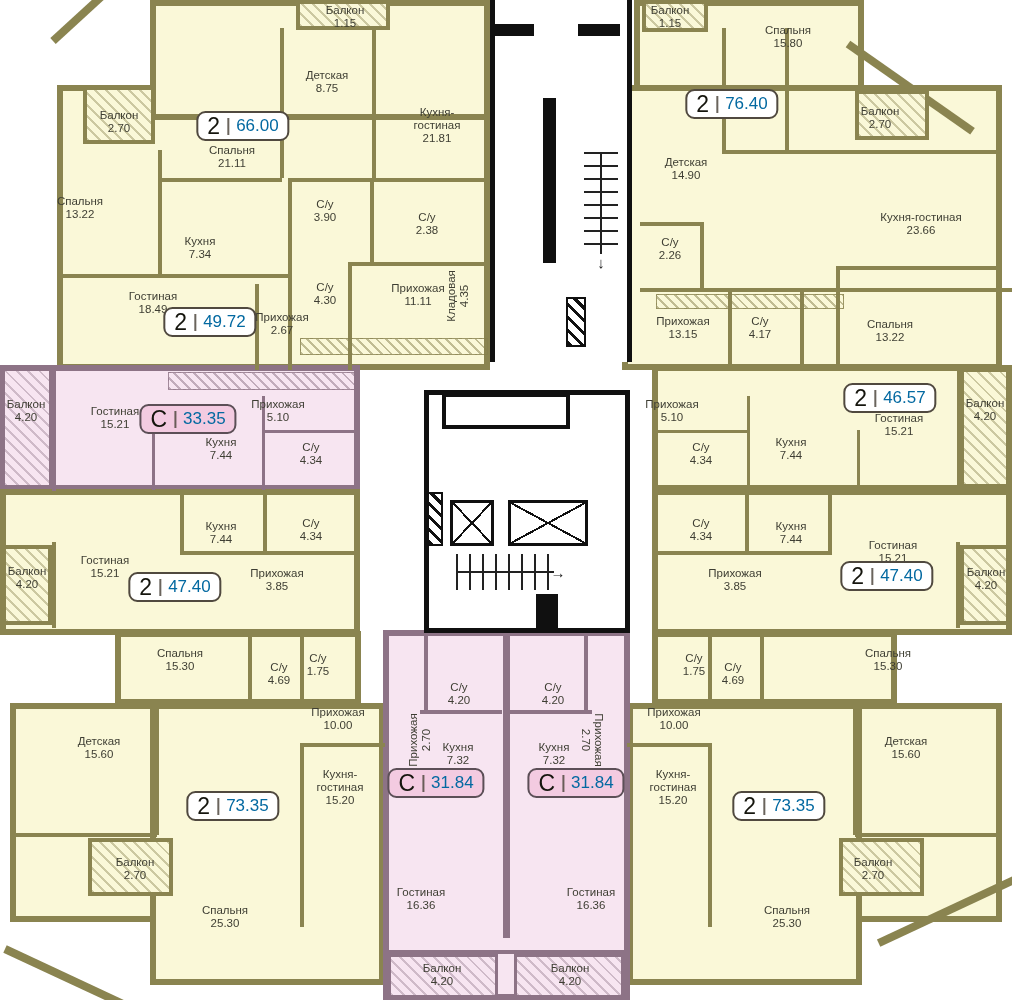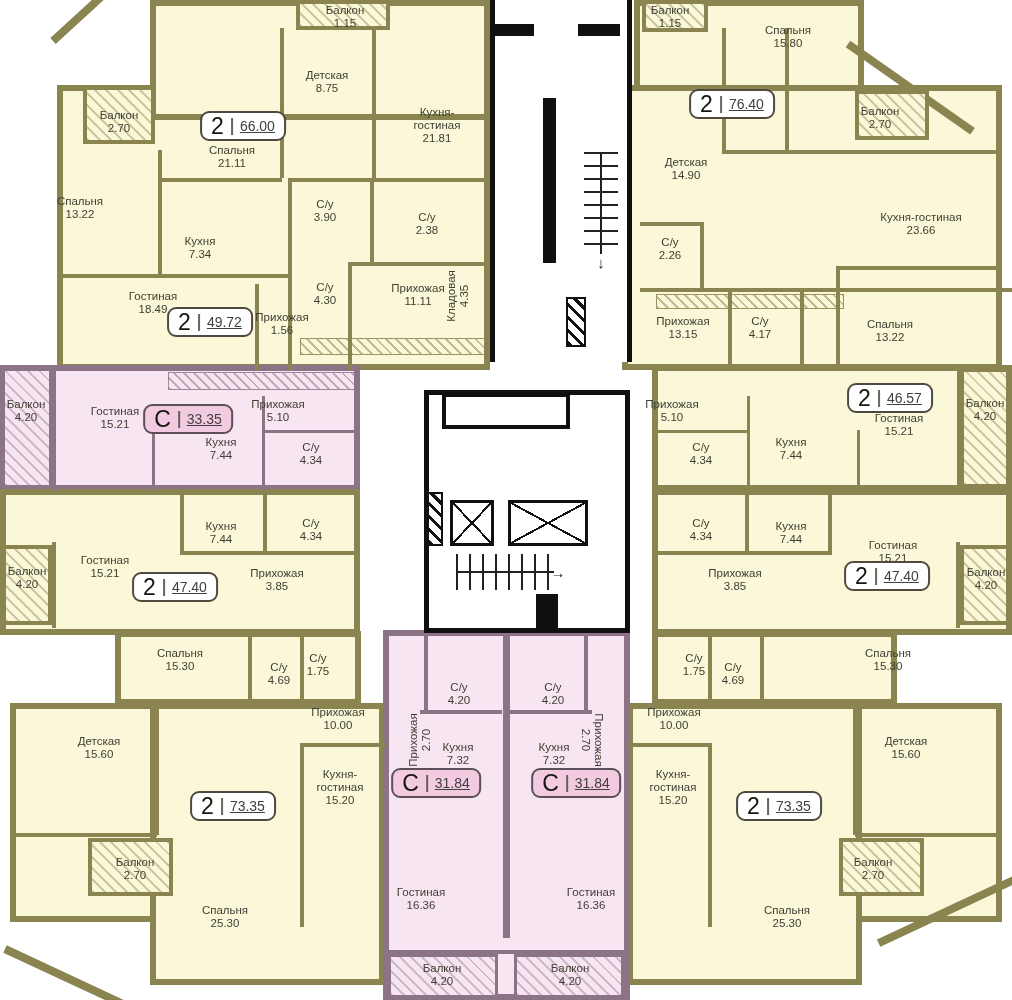--- a/index.html
+++ b/index.html
@@ -40,21 +40,21 @@
   .lbl.wrap{white-space:normal;width:76px;}
   .lbl.w110{white-space:normal;width:112px;}
   .lbl.w46{white-space:normal;width:48px;}
   .lbl.vert{transform:translate(-50%,-50%) rotate(-90deg);}
   .lbl.vert2{transform:translate(-50%,-50%) rotate(90deg);}
   .badge{position:absolute;transform:translate(-50%,-50%);display:flex;align-items:center;gap:7px;
          background:#fff;border:2px solid #50493F;border-radius:9px;padding:1px 9px;height:30px;
          box-sizing:border-box;z-index:5;}
   .badge .t{font-size:23px;line-height:1;color:#15150d;}
   .badge .sep{width:2px;height:17px;background:#50493F;opacity:.85;}
-  .badge .a{font-size:14px;color:#404040;text-decoration:underline;}
+  .badge .a{font-size:17px;color:#0369a1;}
   .badge.pink{background:#F3CBE1;border-color:#5C4F57;}
 </style>
 </head>
 <body>
 
 <div id="plan">
 
   <div class="blk" style="left:57px;top:85px;width:433px;height:285px"></div>
   <div class="blk" style="left:150px;top:0;width:340px;height:120px"></div>
   <div class="blk" style="left:634px;top:0;width:230px;height:120px"></div>
@@ -218,21 +218,21 @@
   <div class="lbl" style="left:200px;top:248px">
       <span>Кухня</span>
       <span>7.34</span>
     </div>
   <div class="lbl" style="left:325px;top:294px">
       <span>С/у</span>
       <span>4.30</span>
     </div>
   <div class="lbl" style="left:282px;top:324px">
       <span>Прихожая</span>
-      <span>1.56</span>
+      <span>2.67</span>
     </div>
   <div class="lbl" style="left:119px;top:122px">
       <span>Балкон</span>
       <span>2.70</span>
     </div>
   <div class="badge" style="left:210px;top:322px">
       <span class="t">2</span>
       <span class="sep"></span>
       <span class="a">49.72</span>
     </div>

